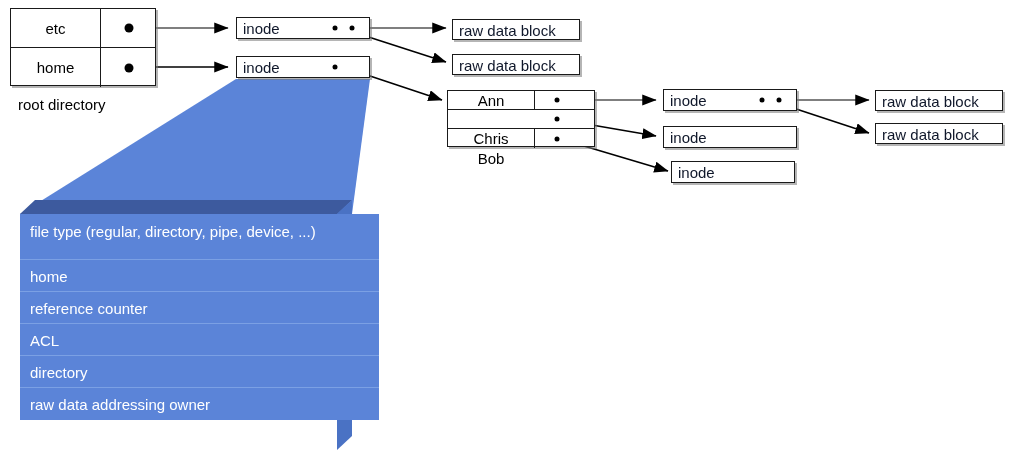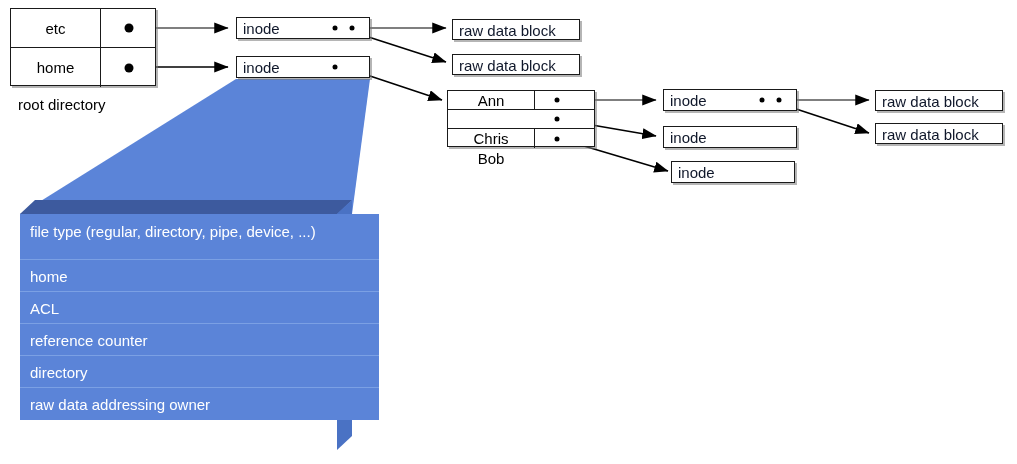--- a/index.html
+++ b/index.html
@@ -247,20 +247,20 @@
         <line x1="317" y1="92" x2="332" y2="78"></line>
         <line x1="317" y1="124" x2="332" y2="110"></line>
         <line x1="317" y1="156" x2="332" y2="142"></line>
         <line x1="317" y1="188" x2="332" y2="174"></line>
       </g>
     </svg>
 
     <div class="front">
       <div class="detail-row" style="height:46px; padding-top:8px;">file type (regular, directory, pipe, device, ...)</div>
       <div class="detail-row" style="height:32px; padding-top:7px;">home</div>
+      <div class="detail-row" style="height:32px; padding-top:7px;">reference counter</div>
       <div class="detail-row" style="height:32px; padding-top:7px;">ACL</div>
-      <div class="detail-row" style="height:32px; padding-top:7px;">reference counter</div>
       <div class="detail-row" style="height:32px; padding-top:7px;">directory</div>
       <div class="detail-row" style="height:32px; padding-top:7px;">raw data addressing owner</div>
     </div>
   </div>
 
 </div>
 
 </body></html>

